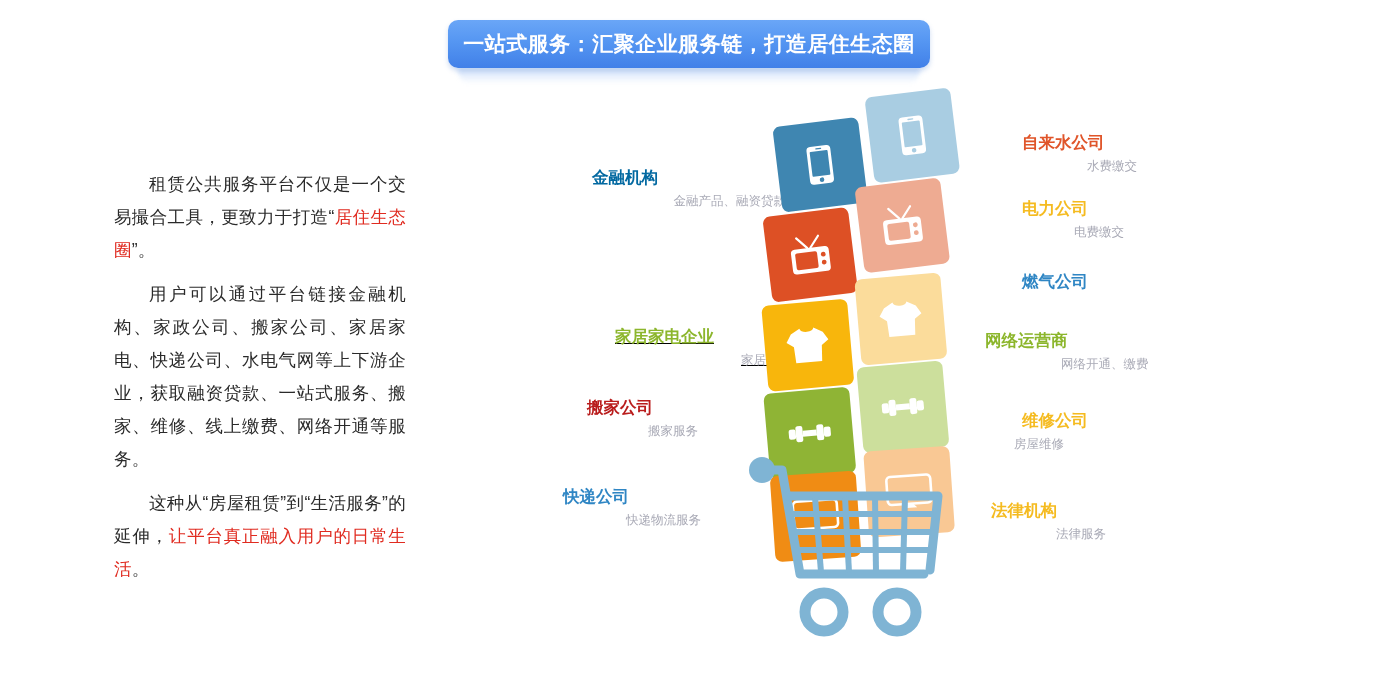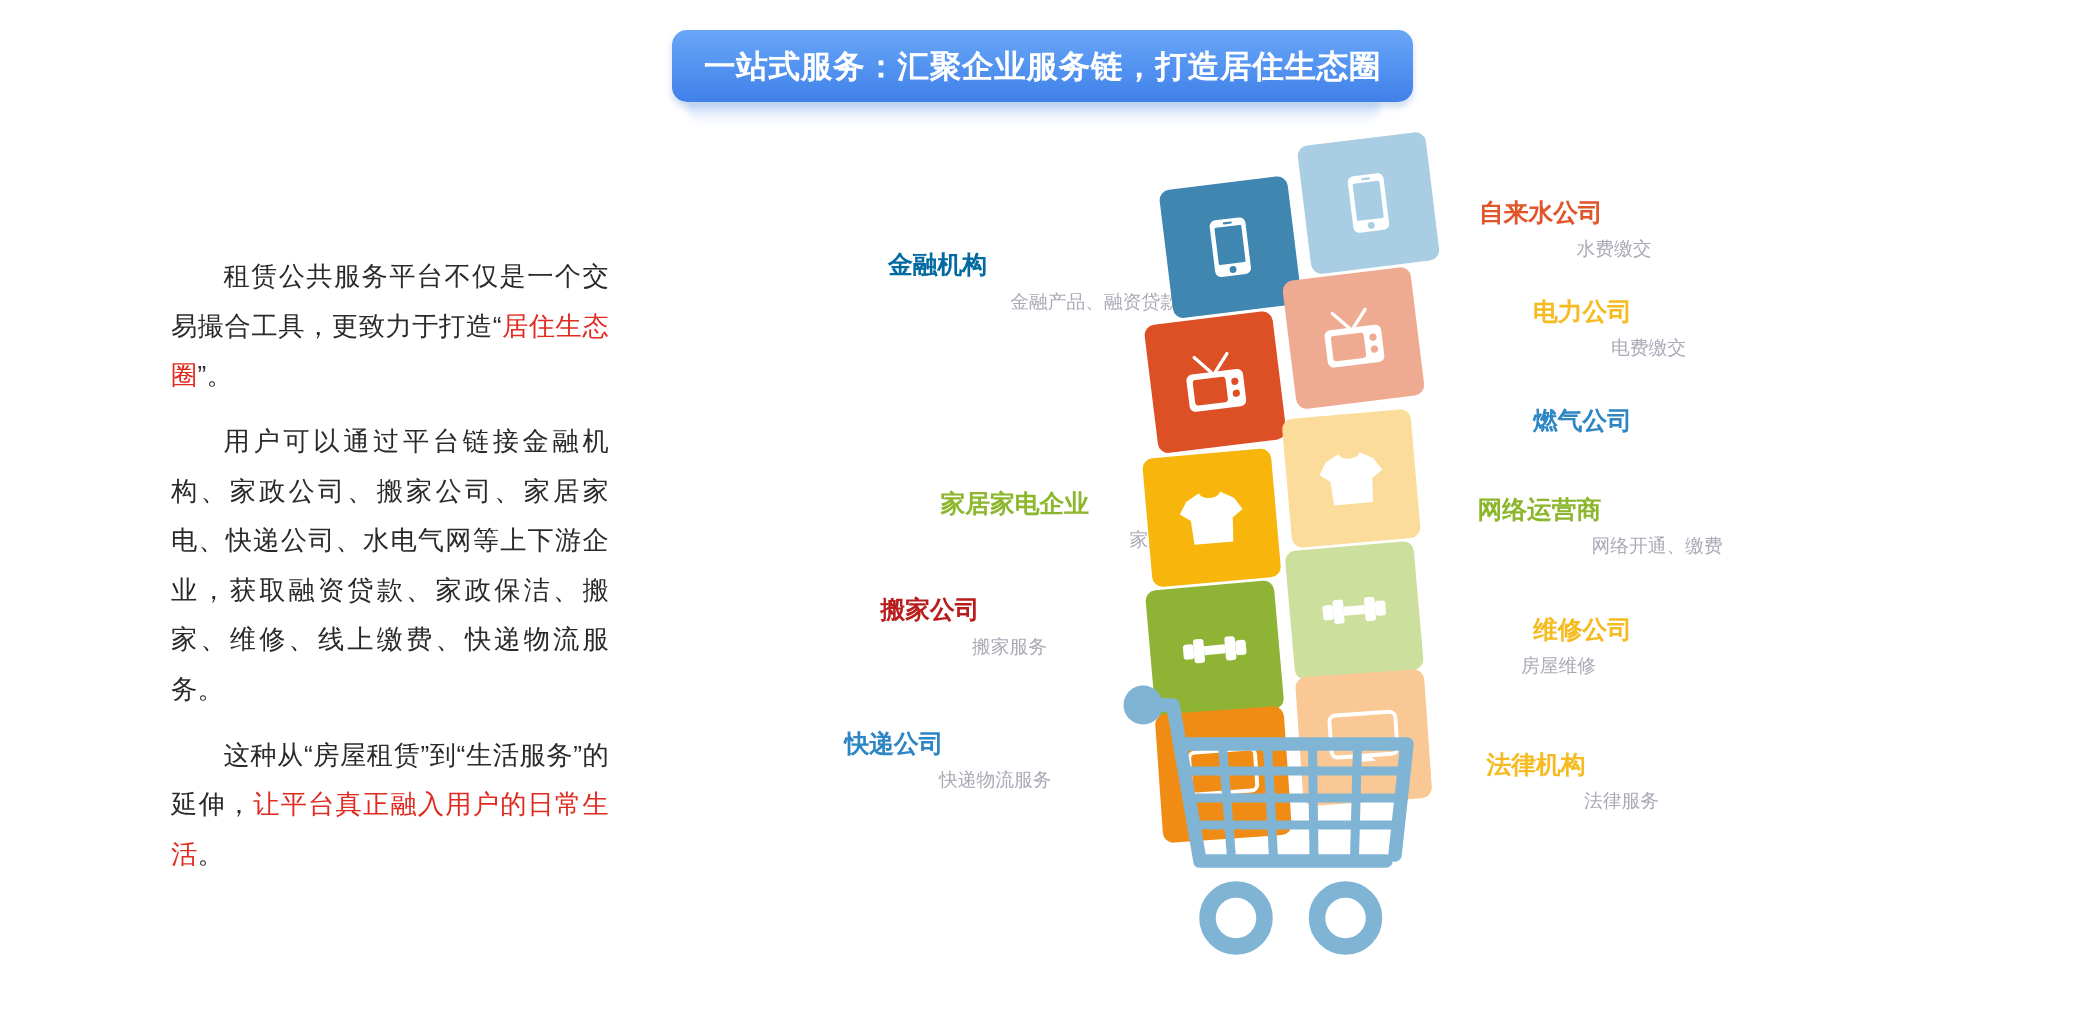--- a/index.html
+++ b/index.html
@@ -7,21 +7,21 @@
   body{
     width:1400px;height:680px;
     background:#ffffff;
     font-family:"Liberation Sans","DejaVu Sans",sans-serif;
     overflow:hidden;
     position:relative;
   }
   .slide{position:relative;width:1400px;height:680px;}
 
   
-  .banner-wrap{position:absolute;left:448px;top:20px;width:482px;height:48px;padding-left:12px;}
+  .banner-wrap{position:absolute;left:448px;top:20px;width:482px;height:48px;}
   .banner{
     position:absolute;inset:0;
     border-radius:10px;
     background:linear-gradient(180deg,#6aa6f7 0%,#5596f2 45%,#4180e8 100%);
     box-shadow:0 3px 5px rgba(80,130,210,.28);
     display:flex;align-items:center;justify-content:center;
   }
   .banner-text{
     color:#ffffff;font-size:21px;font-weight:bold;letter-spacing:.5px;
     white-space:nowrap;
@@ -69,42 +69,42 @@
 
   <div class="banner-wrap">
     <div class="banner-glow"></div>
     <div class="banner">
       <span class="banner-text">一站式服务：汇聚企业服务链，打造居住生态圈</span>
     </div>
   </div>
 
   <div class="prose">
     <p><span>租赁公共服务平台不仅是一个交易撮合工具，更致力于打造“</span><span class="hl">居住生态圈</span><span>”。</span></p>
-    <p>用户可以通过平台链接金融机构、家政公司、搬家公司、家居家电、快递公司、水电气网等上下游企业，获取融资贷款、家政保洁、搬家、维修、线上缴费、快递物流服务。</p>
+    <p>用户可以通过平台链接金融机构、家政公司、搬家公司、家居家电、快递公司、水电气网等上下游企业，获取融资贷款、一站式服务、搬家、维修、线上缴费、网络开通等服务。</p>
     <p><span>这种从“房屋租赁”到“生活服务”的延伸，</span><span class="hl">让平台真正融入用户的日常生活</span><span>。</span></p>
   </div>
 
   <div class="label-group left-col" style="left:398px;top:168px;width:260px;">
     <div class="lab-title" style="color: #0369a1;">金融机构</div>
     <div class="lab-sub" style="margin-right:-128px;">金融产品、融资贷款</div>
   </div>
-  <div class="label-group left-col" style="left:470px;top:327px;width:256px;">
+  <div class="label-group left-col" style="left:458px;top:327px;width:256px;text-decoration:underline;">
     <div class="lab-title" style="color: rgb(140, 182, 44);">家居家电企业</div>
     <div class="lab-sub" style="margin-right:-102px;">家居家电出售</div>
   </div>
   <div class="label-group left-col" style="left:408px;top:398px;width:245px;">
     <div class="lab-title" style="color: #b91c1c;">搬家公司</div>
     <div class="lab-sub" style="margin-right:-45px;">搬家服务</div>
   </div>
   <div class="label-group left-col" style="left:384px;top:487px;width:245px;">
     <div class="lab-title" style="color: rgb(47, 134, 196);">快递公司</div>
     <div class="lab-sub" style="margin-right:-72px;">快递物流服务</div>
   </div>
 
-  <div class="label-group right-col" style="left:986px;top:133px;width:250px;">
+  <div class="label-group right-col" style="left:1022px;top:133px;width:250px;">
     <div class="lab-title" style="color: rgb(224, 85, 42);">自来水公司</div>
     <div class="lab-sub" style="margin-left:65px;">水费缴交</div>
   </div>
   <div class="label-group right-col" style="left:1022px;top:199px;width:250px;">
     <div class="lab-title" style="color: rgb(245, 187, 32);">电力公司</div>
     <div class="lab-sub" style="margin-left:52px;">电费缴交</div>
   </div>
   <div class="label-group right-col" style="left:1022px;top:272px;width:250px;">
     <div class="lab-title" style="color: rgb(47, 134, 196);">燃气公司</div>
   </div>

